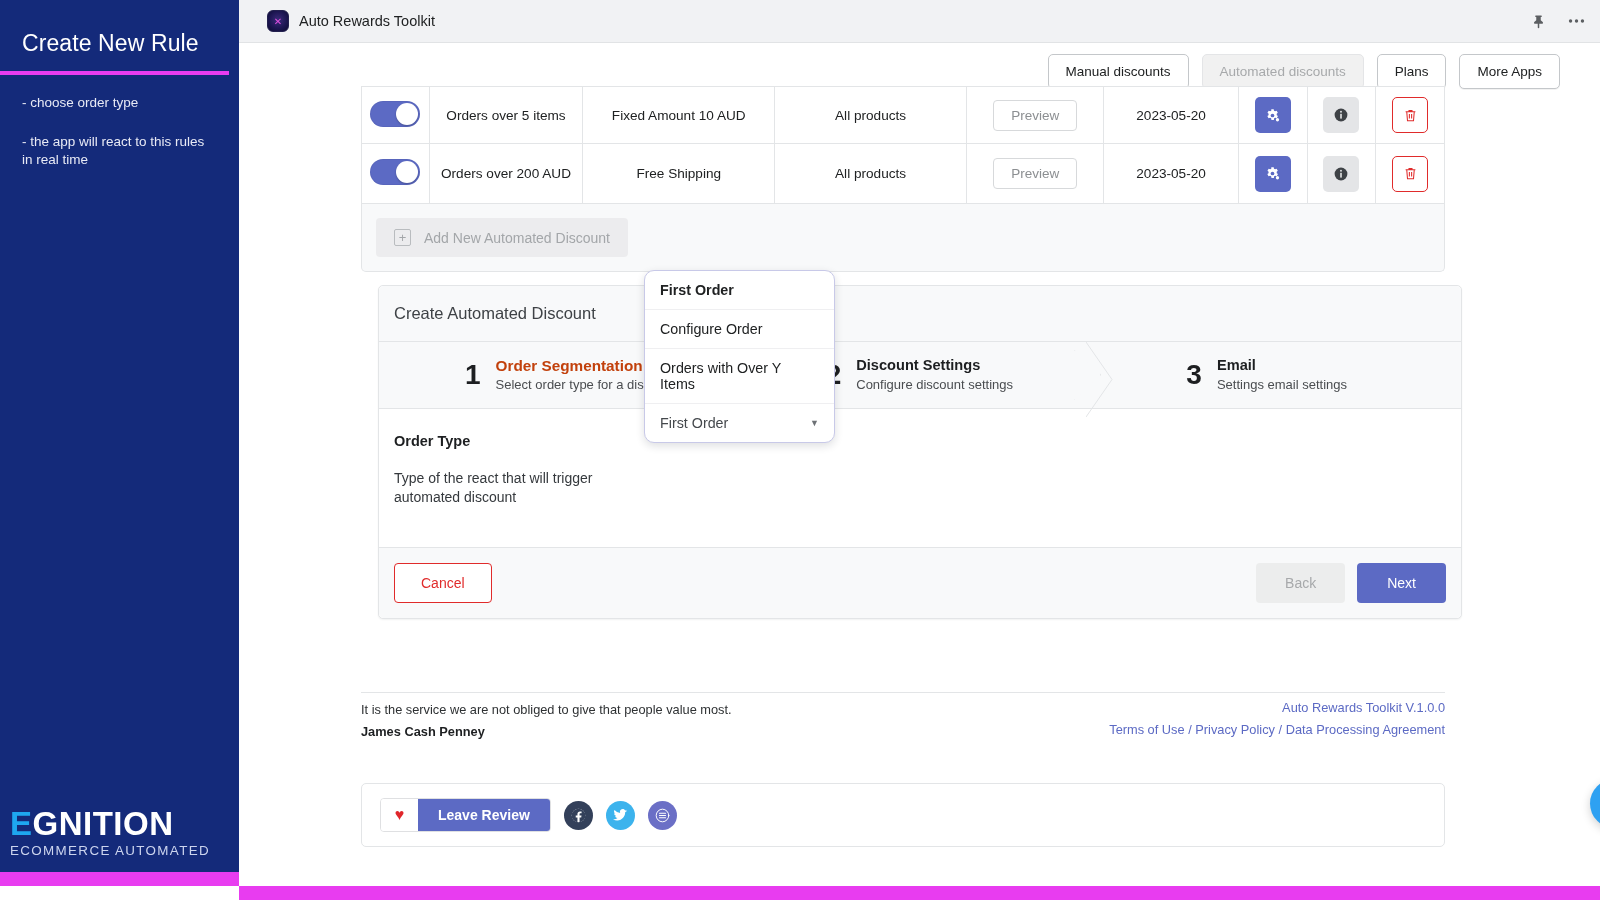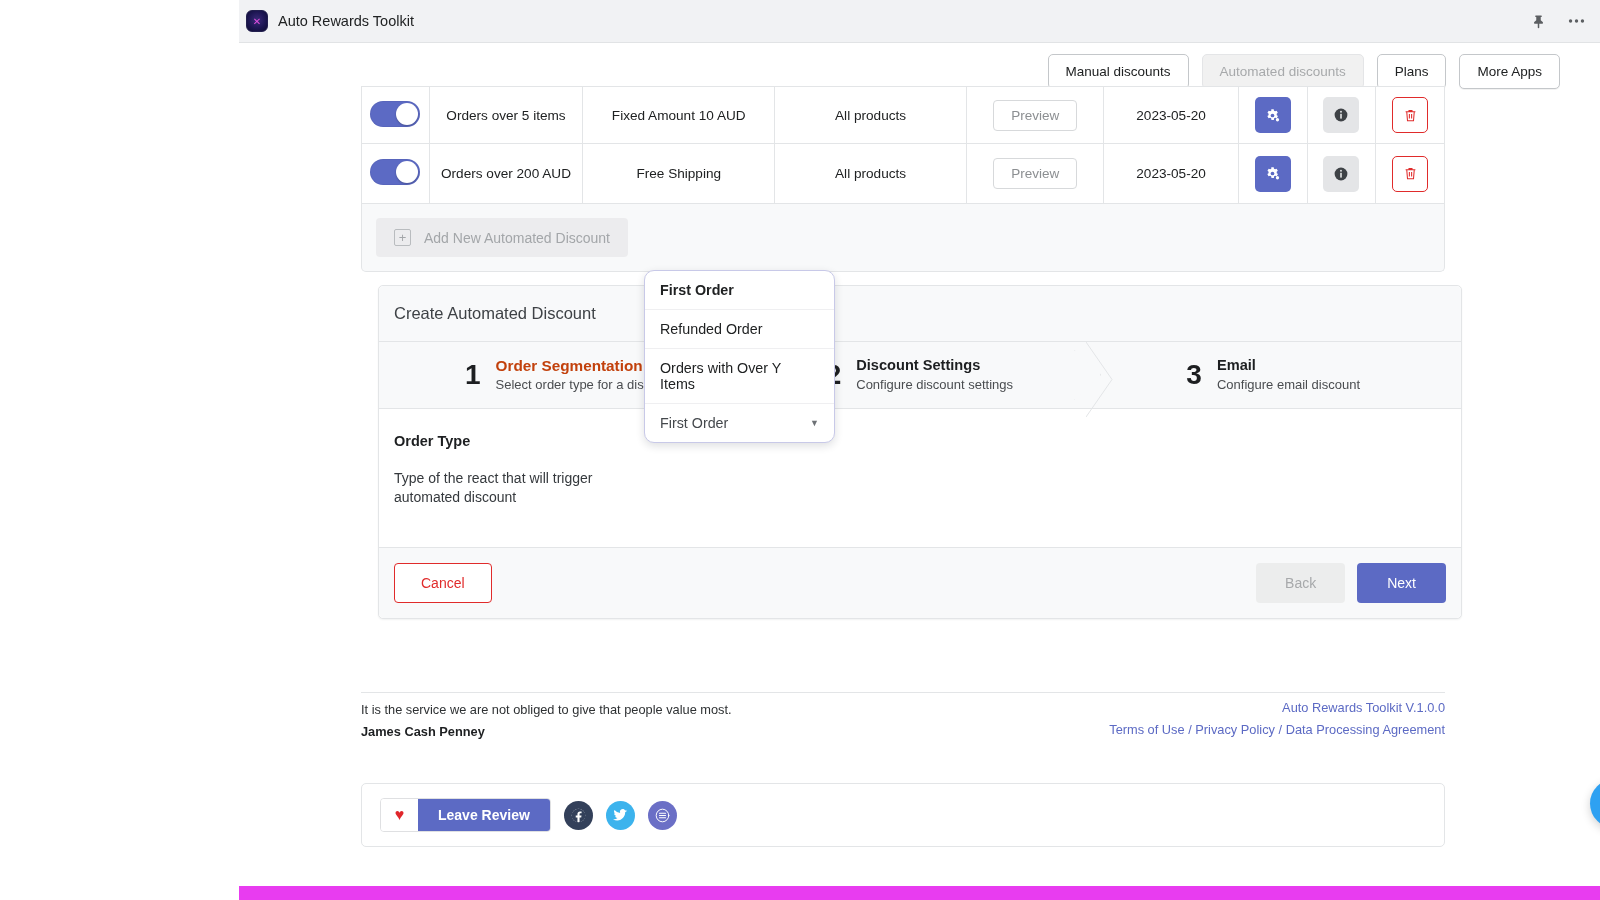--- a/index.html
+++ b/index.html
@@ -37,21 +37,21 @@
   }
   .page-bottom-bar {
     position:absolute; left:239px; bottom:0; width:1361px; height:14px; background:#e83cf0;
   }
 
   
   .app-frame { position:absolute; left:239px; top:0; width:1361px; height:886px; background:#fff; }
   .topbar {
     position:relative; height:43px; background:#f1f2f4;
     border-bottom:1px solid #e1e3e5;
-    display:flex; align-items:center; padding-left:7px;
+    display:flex; align-items:center; padding-left:28px;
   }
   .app-icon {
     width:22px; height:22px; border-radius:6px;
     background: radial-gradient(circle at 50% 45%, #3b2a7a 0%, #1b1550 60%, #0e0b30 100%);
     position:relative; flex:none; margin-right:10px;
     border:1px solid #23204f;
   }
   .app-icon::before{
     content:"✕"; position:absolute; left:0; right:0; top:2px;
     text-align:center; font-size:10px; color:#e24fe0; line-height:18px;
@@ -242,20 +242,32 @@
     display:flex; align-items:center; gap:9px; padding-left:18px;
     font-size:14.3px; font-weight:700; cursor:pointer;
     box-shadow: 0 3px 10px rgba(0,0,0,0.18);
   }
 </style>
 </head>
 <body>
 
 <div class="screen">
 
+  <div class="side-panel">
+    <div class="side-title">Create New Rule</div>
+    <div class="side-rule"></div>
+    <div class="side-note">- choose order type</div>
+    <div class="side-note second">- the app will react to this rules in real time</div>
+
+    <div class="logo-block">
+      <div class="logo-word"><span class="logo-e">E</span><span class="logo-rest">GNITION</span></div>
+      <div class="logo-sub">ECOMMERCE AUTOMATED</div>
+    </div>
+    <div class="panel-bottom-bar"></div>
+  </div>
   <div class="page-bottom-bar"></div>
 
   <div class="app-frame">
 
     <div class="topbar">
       <div class="app-icon"></div>
       <div class="app-title">Auto Rewards Toolkit</div>
       <div class="topbar-right">
         <div class="icon-btn">
           <svg width="15" height="15" viewBox="0 0 20 20" fill="#5c5f62">
@@ -375,42 +387,42 @@
           <div class="step-sep">
             <svg width="28" height="75" viewBox="0 0 28 75">
                 <path d="M0 0 L26 37.5 L0 75" fill="none" stroke="#e3e5e7" stroke-width="1"></path>
               </svg>
           </div>
         </div>
         <div class="step">
           <div class="step-num">3</div>
           <div>
             <div class="step-txt-title">Email</div>
-            <div class="step-txt-sub">Configure email discount</div>
+            <div class="step-txt-sub">Settings email settings</div>
           </div>
         </div>
       </div>
 
       <div class="wizard-body">
         <div class="field-label">Order Type</div>
         <div class="field-desc">Type of the react that will trigger automated discount</div>
       </div>
 
       <div class="wizard-foot">
         <button class="btn-cancel">Cancel</button>
         <div class="foot-right">
           <button class="btn-back">Back</button>
           <button class="btn-next">Next</button>
         </div>
       </div>
     </div>
 
     <div class="dd-overlay">
       <div class="dd-item selected">First Order</div>
-      <div class="dd-item">Refunded Order</div>
+      <div class="dd-item">Configure Order</div>
       <div class="dd-item">Orders with Over Y Items</div>
       <div class="dd-current">
         <span>First Order</span>
         <span class="dd-caret">▼</span>
       </div>
     </div>
 
     <div class="footer-sep"></div>
     <div class="footer">
       <div>

